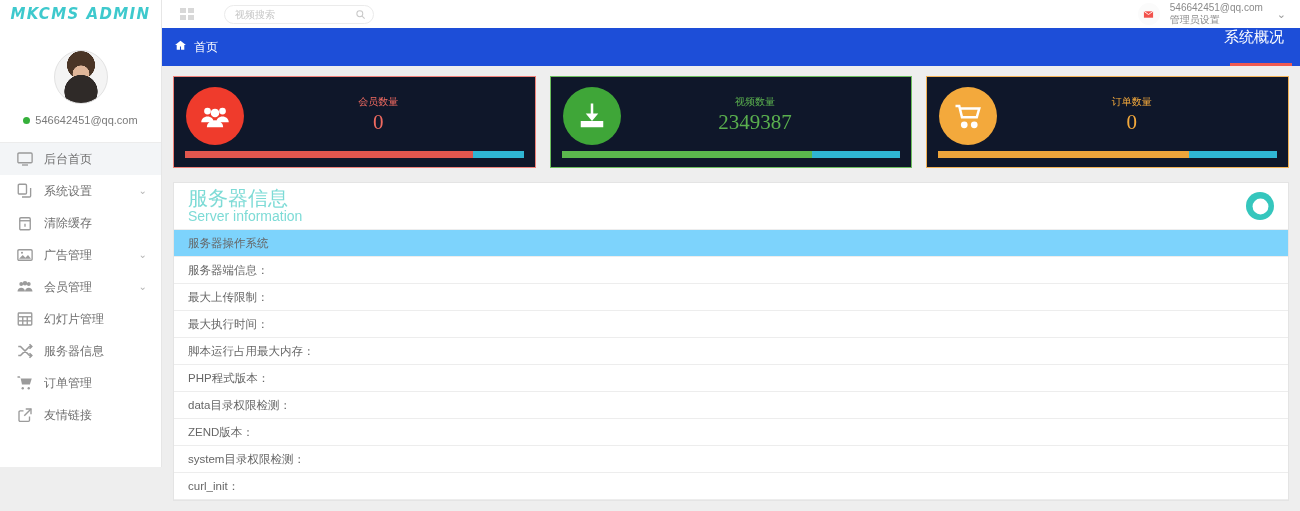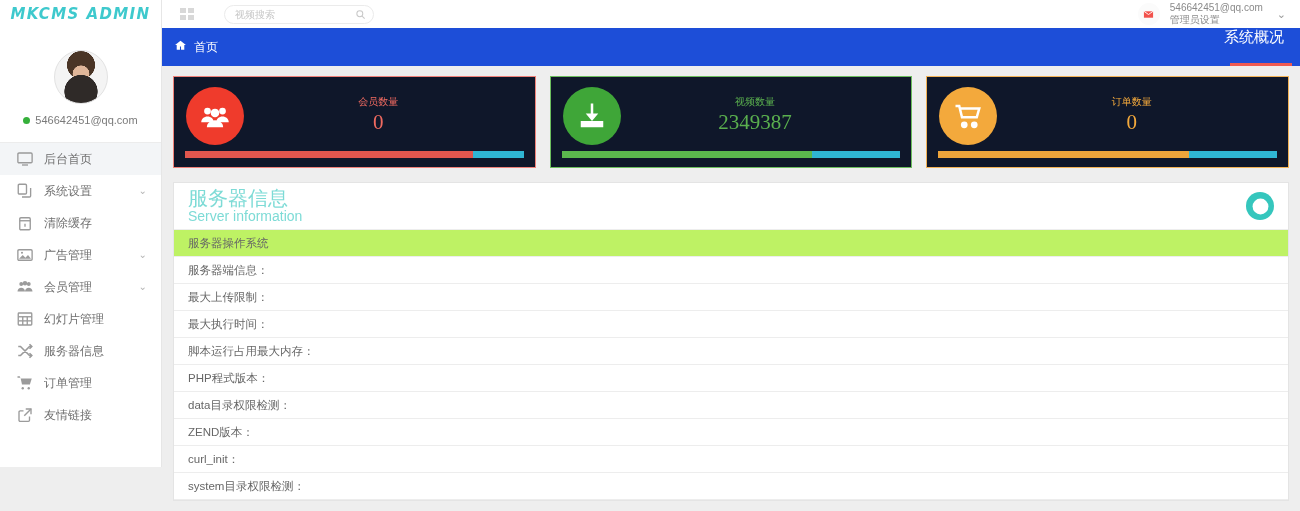--- a/index.html
+++ b/index.html
@@ -240,21 +240,21 @@
 
   .info-row {
     height: 27px;
     display: flex; align-items: center;
     padding: 0 14px;
     border-bottom: 1px solid #ededed;
     font-size: 11.5px;
     color: #666;
     position: relative;
   }
-  .info-row.striped { background: #bef264; }
+  .info-row.striped { background: #7dd3fc; }
   .info-row .val {
     margin-left: auto;
     position: relative;
     width: 0;
     height: 27px;
   }
 </style>
 </head>
 <body>
 
@@ -532,25 +532,25 @@
       </div>
       <div class="info-row">
         <span>data目录权限检测：</span>
         <span class="val"></span>
       </div>
       <div class="info-row">
         <span>ZEND版本：</span>
         <span class="val"></span>
       </div>
       <div class="info-row">
+        <span>system目录权限检测：</span>
+        <span class="val"></span>
+      </div>
+      <div class="info-row">
         <span>curl_init：</span>
         <span class="val"></span>
       </div>
-      <div class="info-row">
-        <span>system目录权限检测：</span>
-        <span class="val"></span>
-      </div>
 
     </div>
 
   </div>
 
 </div>
 
 </body></html>

